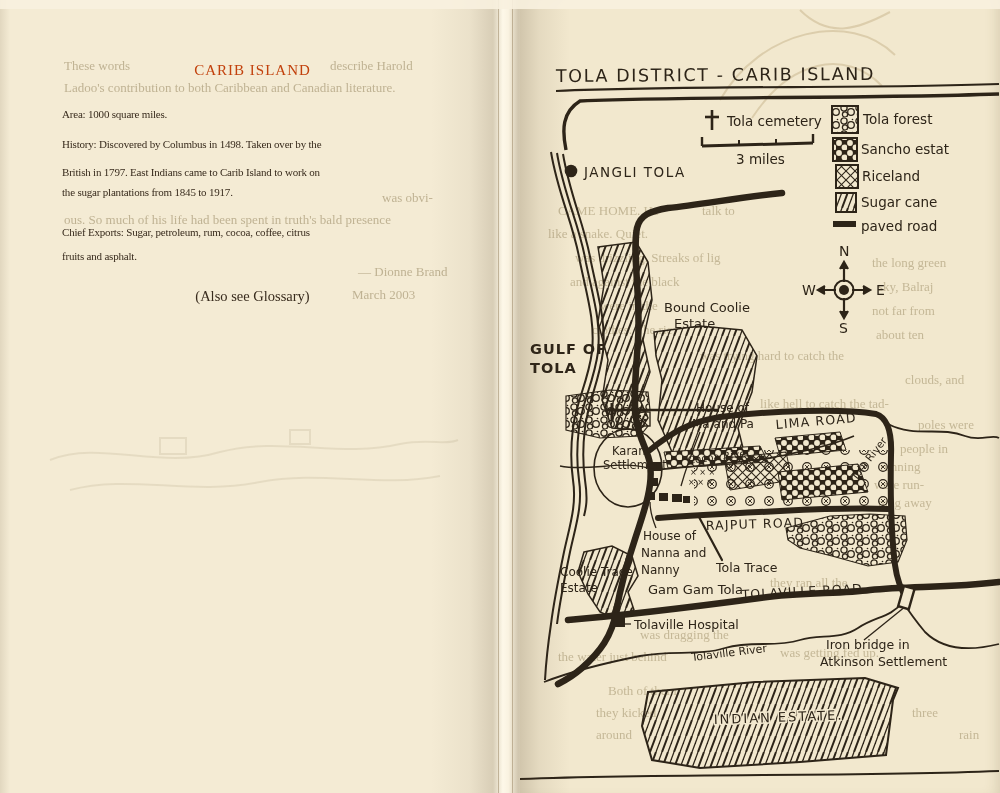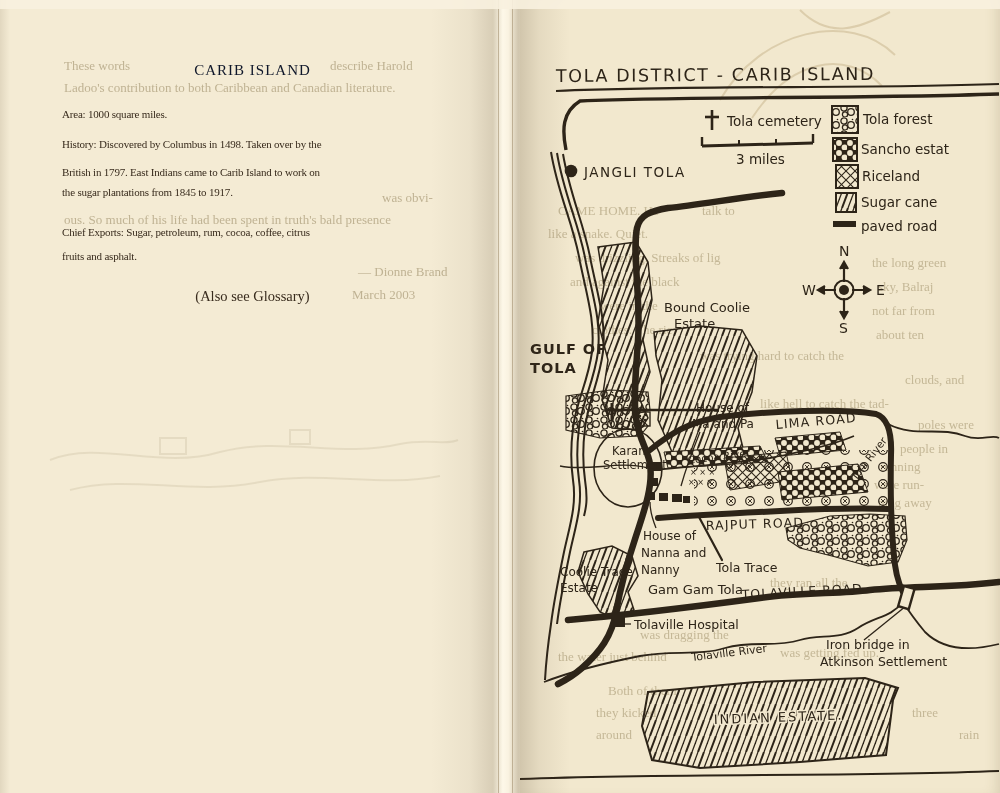--- a/index.html
+++ b/index.html
@@ -21,21 +21,21 @@
       rgba(70,52,28,.08) 78%,
       rgba(70,52,28,0) 100%);}
   .gutter::before,.gutter::after{content:"";position:absolute;top:0;bottom:0;width:1px;
       background:rgba(140,118,82,.45);}
   .gutter::before{left:68px;}
   .gutter::after{left:82px;}
   .page.left::before{content:"";position:absolute;left:0;top:0;bottom:0;width:10px;
       background:linear-gradient(90deg,rgba(90,70,40,.12),rgba(90,70,40,0));}
   
   .lp-title{position:absolute;left:60px;top:62px;width:385px;text-align:center;
-      font-size:15px;letter-spacing:1px;color:#0f172a;}
+      font-size:15px;letter-spacing:1px;color:#c2410c;}
   .lp-line{position:absolute;left:62px;width:395px;font-size:11px;letter-spacing:-.2px;color:#382b1d;white-space:pre;}
   .lp-center{position:absolute;left:60px;width:385px;text-align:center;font-size:14.5px;color:#382b1d;}
   
   .bleed{position:absolute;font-size:13px;color:rgba(148,132,92,.55);white-space:pre;
          filter:blur(.4px);z-index:1;}
   .page.right .bleed{color:rgba(152,136,96,.5);}
   .map-svg{position:absolute;left:0;top:0;z-index:2;}
   .ghostmap{position:absolute;left:40px;top:400px;z-index:1;opacity:.13;}
 </style>
 </head>

